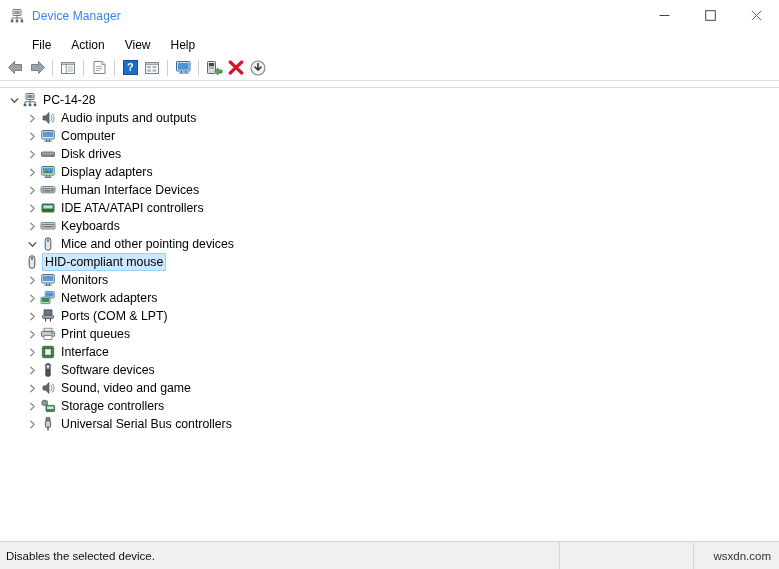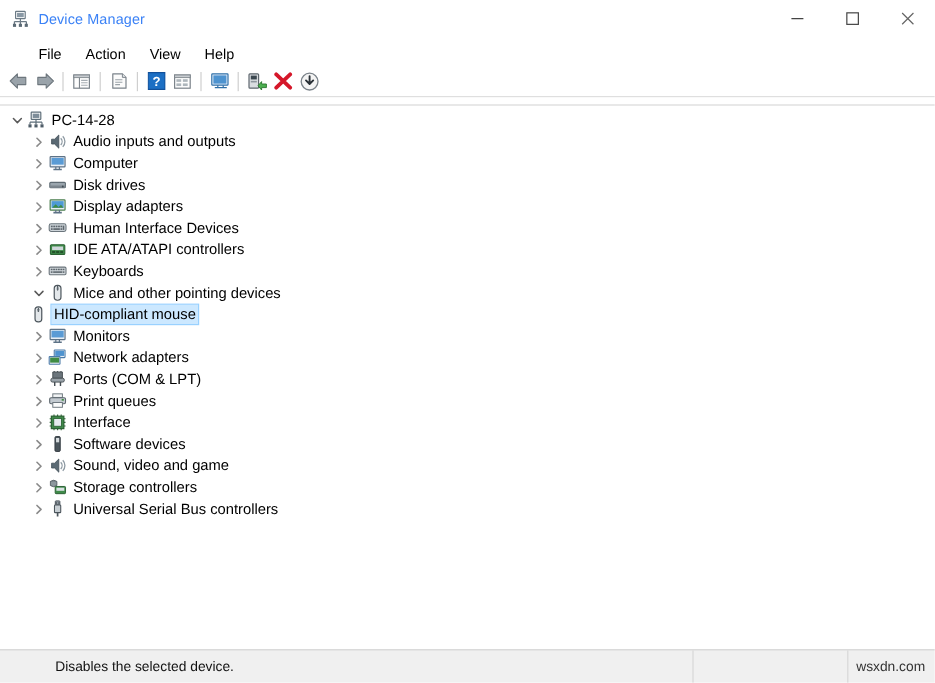--- a/index.html
+++ b/index.html
@@ -180,21 +180,21 @@
     font-size: 11.5px;
     color: #111;
   }
   .sb-cell {
     height: 27px;
     display: flex;
     align-items: center;
     padding-left: 6px;
     box-sizing: border-box;
   }
-  .sb-main { width: 560px; border-right: 1px solid #d8d8d8; margin-left: 40px; }
+  .sb-main { width: 560px; border-right: 1px solid #d8d8d8; }
   .sb-mid  { width: 134px; border-right: 1px solid #d8d8d8; }
   .sb-right {
     flex: 1;
     justify-content: flex-end;
     padding-right: 8px;
     color: #333;
   }
 
   
   .ico { width:16px; height:16px; display:block; }

